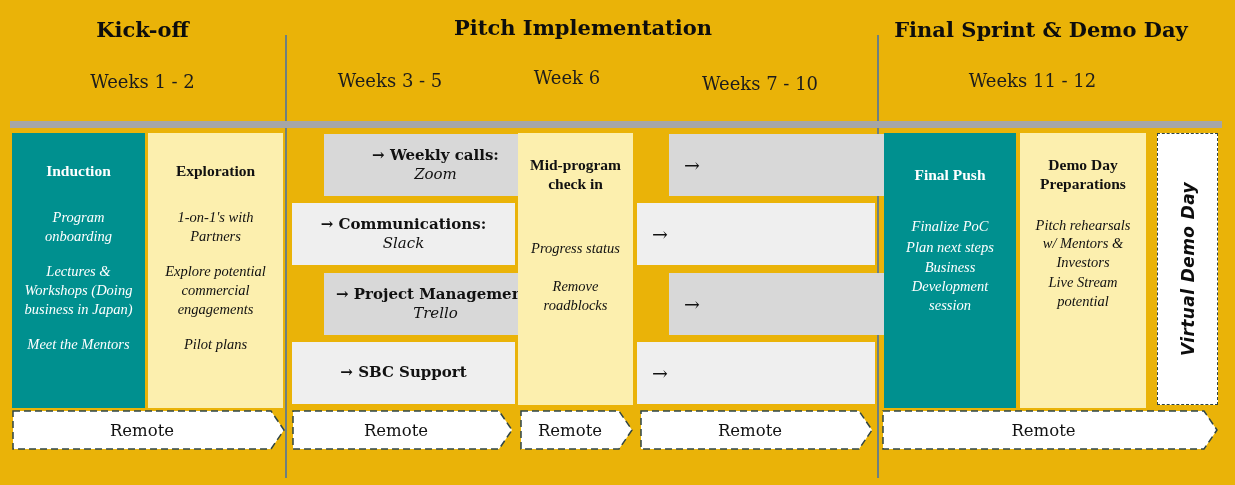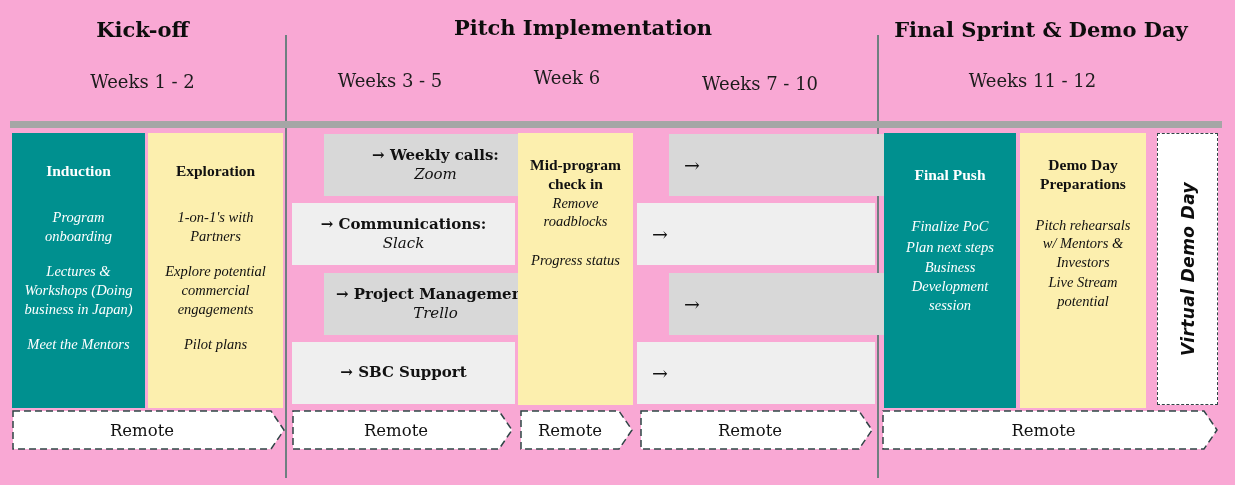--- a/index.html
+++ b/index.html
@@ -1,34 +1,34 @@
 <!DOCTYPE html>
 <html><head>
 <meta charset="utf-8">
 <style>
   html,body { margin:0; padding:0; background:#ffffff; }
   .canvas {
-    position:relative; width:1235px; height:485px; background:#f9a8d4;
+    position:relative; width:1235px; height:485px; background:#eab308;
     font-family:"DejaVu Serif", serif; color:#111; overflow:hidden;
   }
   
   .phase-title { position:absolute; font-weight:bold; font-size:21px; text-align:center; color:#0d0d0d; }
   .week-label  { position:absolute; font-size:18px; text-align:center; color:#1c1c1c; }
   
   .vline   { position:absolute; top:35px; height:443px; width:2px; background:#6E8080; }
   .divider { position:absolute; left:10px; top:121px; width:1212px; height:7px; background:#A6A6A6; }
   
   .box { position:absolute; box-sizing:border-box; text-align:center; padding:0 7px;font-family:Liberation Serif, serif; }
   .box.teal   { background:#00908F; color:#ffffff; }
   .box.yellow { background:#FCEFAE; color:#111; }
   .box-title { font-weight:bold; font-size:15.5px; line-height:1.25; }
   .box-items { display:flex; flex-direction:column; }
   .box-item  { font-style:italic; font-size:14.5px; line-height:1.28; }
   .pad28 { padding-top:28px; } .pad22 { padding-top:22px; } .pad32 { padding-top:32px; }
-  .mb28 { margin-bottom:28px; } .mb45 { } .mb33 { margin-bottom:33px; } .mb22 { margin-bottom:22px; }
+  .mb28 { margin-bottom:28px; } .mb45 { margin-bottom:45px; } .mb33 { margin-bottom:33px; } .mb22 { margin-bottom:22px; }
   .gap17 { gap:17px;justify-content:space-between; } .gap20 { gap:20px; } .gap14 { gap:2px; }
   
   .row { position:absolute; display:flex; flex-direction:column; align-items:center; justify-content:center; box-sizing:border-box; }
   .row.dark  { background:#D8D8D8;margin-left:32px; }
   .row.light { background:#EFEFEF; }
   .row-label { font-weight:bold; font-size:15px; line-height:1.3; }
   .row-tool  { font-style:italic; font-size:15px; line-height:1.3; }
   .row-tool:empty { display:none; }
   .arrow-row { position:absolute; display:flex; align-items:center; padding-left:15px; box-sizing:border-box; font-size:19px; color:#111; }
   
@@ -93,22 +93,22 @@
     <div class="row-tool">Trello</div>
   </div>
   <div class="row light" style="left:292px;top:342px;width:223px;height:62px">
     <div class="row-label">→ SBC Support</div>
 
   </div>
 
   <div class="box yellow pad22" style="left:518px;top:133px;width:115px;height:272px;padding-left:4px;padding-right:4px">
     <div class="box-title mb45">Mid-program check in</div>
     <div class="box-items gap20">
+      <div class="box-item">Progress status</div>
       <div class="box-item">Remove roadblocks</div>
-      <div class="box-item">Progress status</div>
     </div>
   </div>
 
   <div class="arrow-row dark row" style="left:637px;top:134px;width:238px;height:62px;flex-direction:row;justify-content:flex-start">
     <span>→</span>
   </div>
   <div class="arrow-row light row" style="left:637px;top:203px;width:238px;height:62px;flex-direction:row;justify-content:flex-start">
     <span>→</span>
   </div>
   <div class="arrow-row dark row" style="left:637px;top:273px;width:238px;height:62px;flex-direction:row;justify-content:flex-start">

